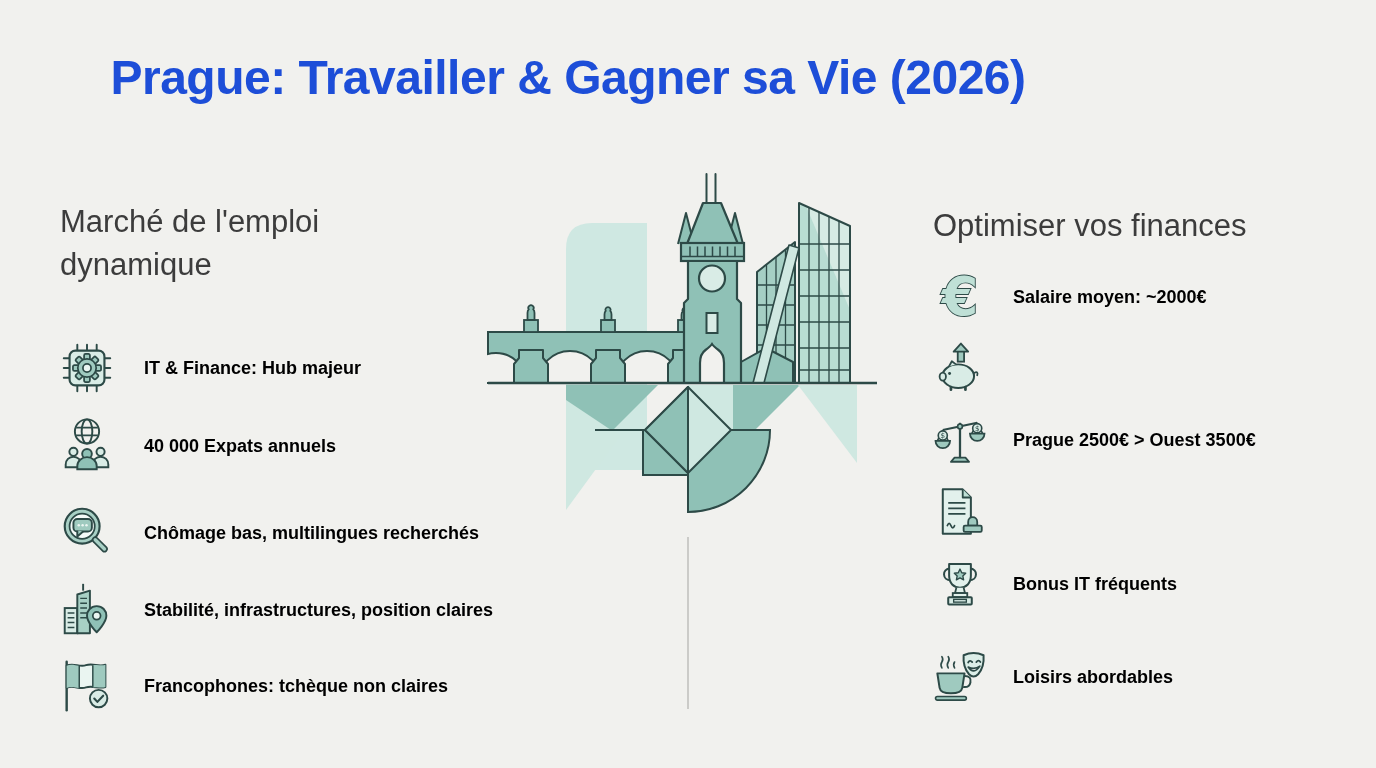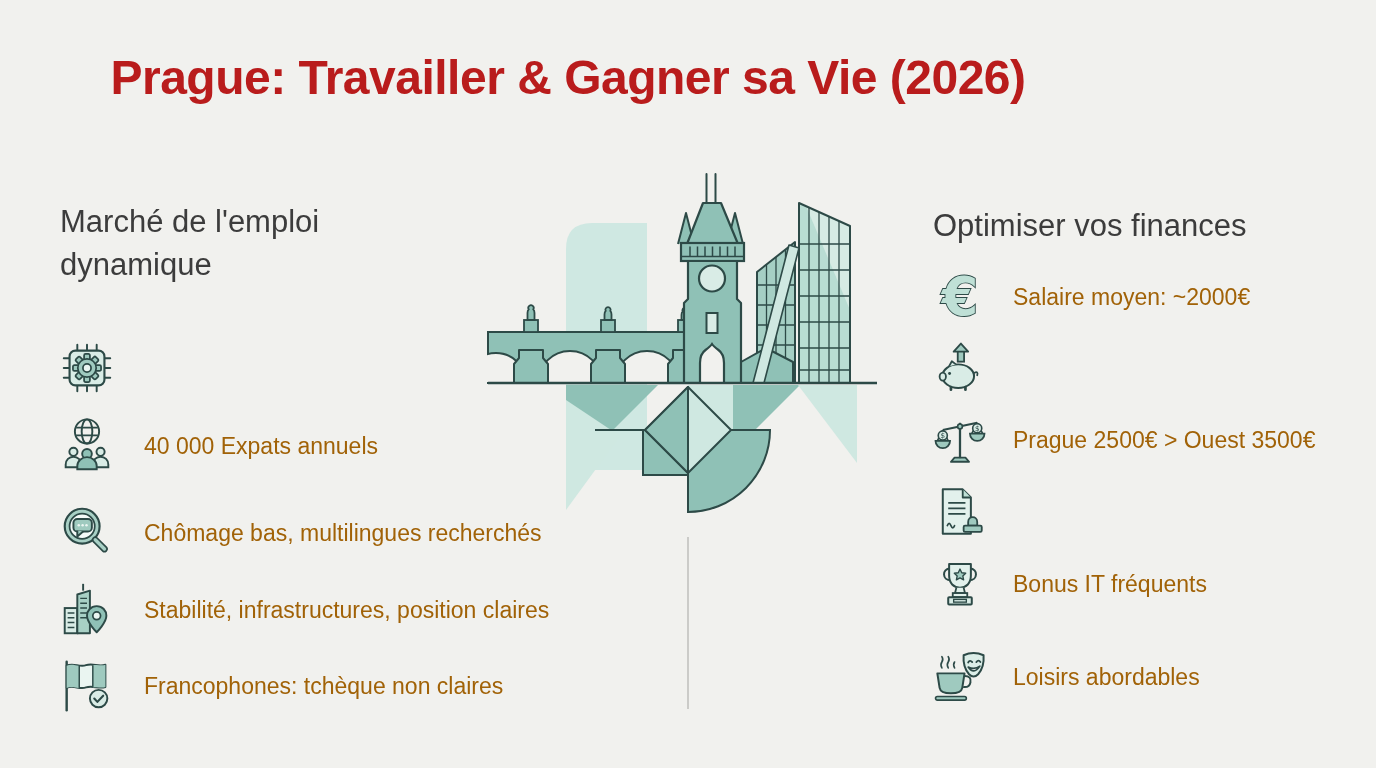--- a/index.html
+++ b/index.html
@@ -3,32 +3,32 @@
 <meta charset="utf-8">
 <style>
   html,body{margin:0;padding:0;}
   body{
     width:1376px;height:768px;position:relative;overflow:hidden;
     background:#f1f1ee;color:#2b2b2b;
     font-family:"Liberation Sans", sans-serif;
   }
   .title{
     position:absolute;top:50px;left:0;width:1136px;margin:0;
-    text-align:center;font-size:48px;font-weight:700;color:#b91c1c;
+    text-align:center;font-size:48px;font-weight:700;color:#1d4ed8;
     letter-spacing:-0.5px;
   }
   .heading{
     position:absolute;margin:0;font-size:31px;font-weight:400;color:#3c3c3c;
     line-height:1.4;
   }
   #heading-left{left:60px;top:200px;width:360px;}
   #heading-right{left:933px;top:204px;width:430px;}
   .item{position:absolute;display:flex;align-items:center;}
   .item .icon{flex:0 0 auto;display:block;}
-  .item .label{font-size:23px;color:#a16207;white-space:nowrap;}
+  .item .label{font-size:18px;color:#000000;white-space:nowrap;font-weight:bold;}
   .left-item{left:56px;gap:26px;}
   .right-item{left:931px;gap:24px;}
   .illustration{position:absolute;left:478px;top:140px;width:404px;height:420px;}
   .divider{position:absolute;left:687px;top:537px;width:2px;height:172px;background:#cbcbc8;}
 </style>
 </head>
 <body>
 
 <h1 class="title">Prague: Travailler &amp; Gagner sa Vie (2026)</h1>
 
@@ -49,20 +49,21 @@
         <rect x="-3" y="-14.5" width="6" height="7" rx="1.5" transform="rotate(135)"></rect>
         <rect x="-3" y="-14.5" width="6" height="7" rx="1.5" transform="rotate(180)"></rect>
         <rect x="-3" y="-14.5" width="6" height="7" rx="1.5" transform="rotate(225)"></rect>
         <rect x="-3" y="-14.5" width="6" height="7" rx="1.5" transform="rotate(270)"></rect>
         <rect x="-3" y="-14.5" width="6" height="7" rx="1.5" transform="rotate(315)"></rect>
       </g>
       <circle r="9.5" fill="#9fcabf" stroke="#2d4a47" stroke-width="1.8"></circle>
       <circle r="4.2" fill="#e9f5f1" stroke="#2d4a47" stroke-width="1.8"></circle>
     </g>
   </svg>
+  <span class="label">IT &amp; Finance: Hub majeur</span>
 </div>
 
 <div class="item left-item" style="top:415px">
   <svg class="icon" width="62" height="62" viewBox="0 0 64 64">
     <g fill="none" stroke="#2d4a47" stroke-width="2">
       <circle cx="32" cy="17" r="12.5"></circle>
       <ellipse cx="32" cy="17" rx="5.5" ry="12.5"></ellipse>
       <path d="M20.8,13 h22.4 M20.8,21 h22.4"></path>
     </g>
     <g stroke="#2d4a47" stroke-width="2">

